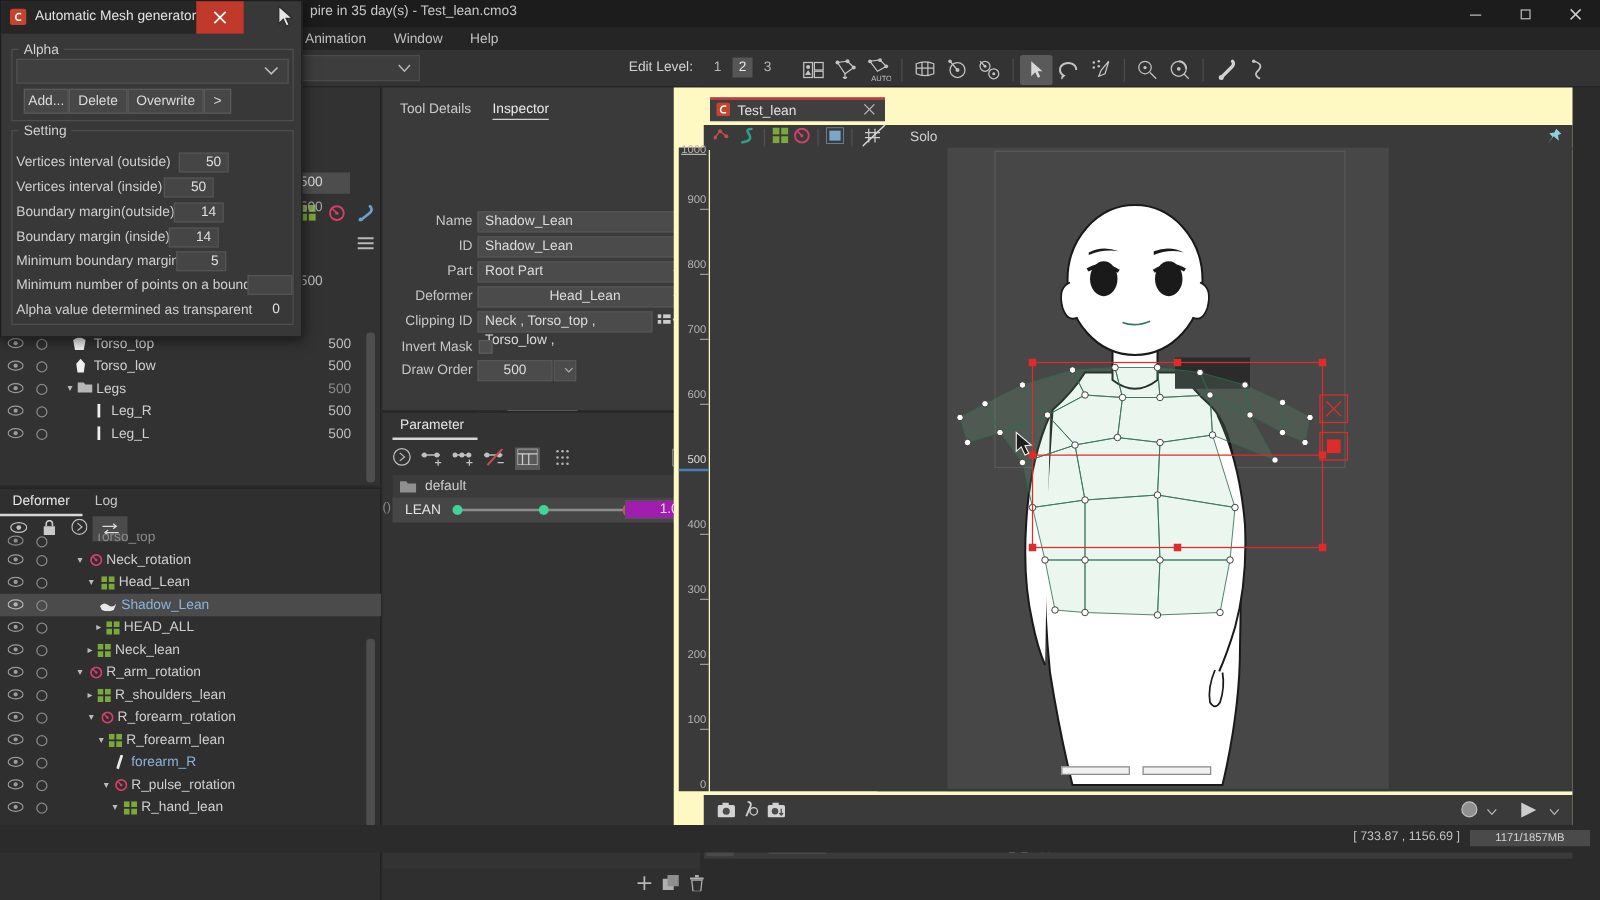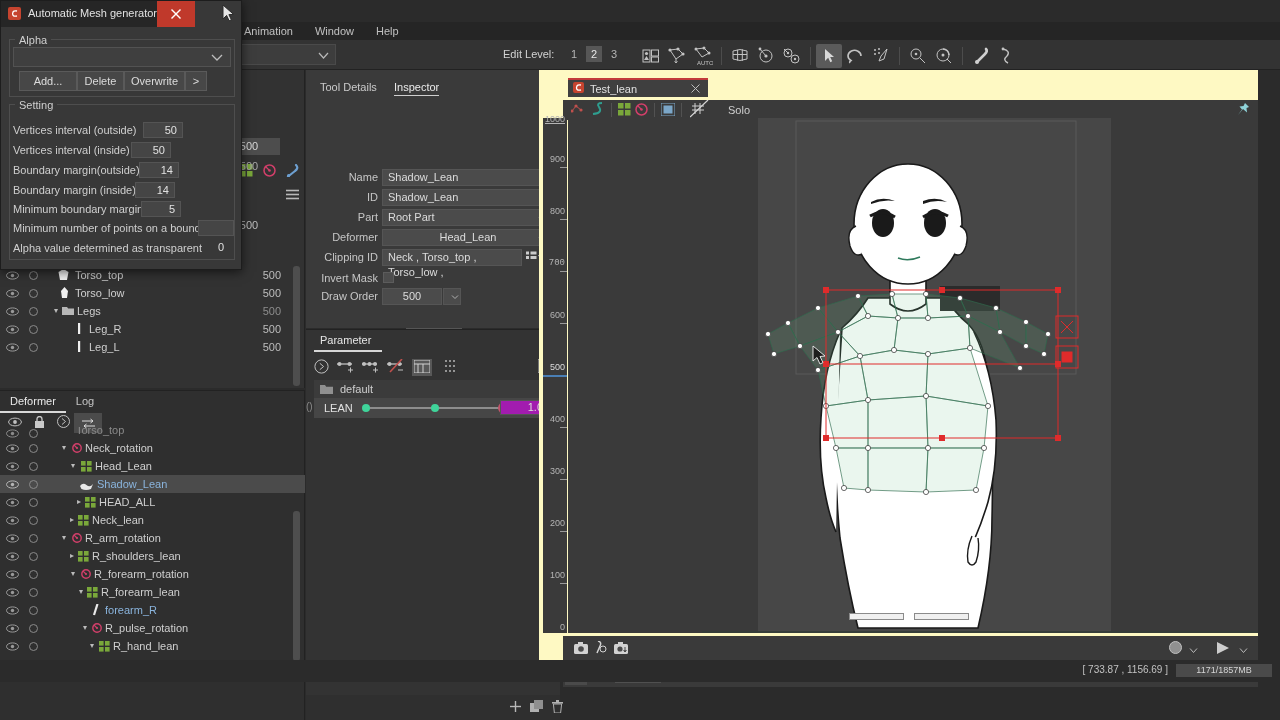--- a/index.html
+++ b/index.html
@@ -143,20 +143,41 @@
   .sval { position:absolute; height:16px; background:#454545; border:1px solid #545454; color:#e0e0e0;
     font-size:11px; text-align:right; padding-right:5px; line-height:14px; }
   .sval.nobg { background:transparent; border:none; }
   .cursor { position:absolute; left:222px; top:4px; z-index:60; }
 </style>
 </head>
 <body>
 
 <div id="app">
 
+  <div class="titlebar">
+    <div class="title-text">pire in 35 day(s)  - Test_lean.cmo3</div>
+    <div class="winbtns">
+      <div class="winbtn">
+        <svg width="11" height="11">
+            <line x1="1" y1="6" x2="10" y2="6" stroke="#b9b9b9" stroke-width="1"></line>
+          </svg>
+      </div>
+      <div class="winbtn">
+        <svg width="11" height="11">
+            <rect x="2" y="2" width="7" height="7" fill="none" stroke="#b9b9b9" stroke-width="1"></rect>
+          </svg>
+      </div>
+      <div class="winbtn">
+        <svg width="11" height="11">
+            <line x1="1.5" y1="1.5" x2="9.5" y2="9.5" stroke="#cfcfcf" stroke-width="1.2"></line>
+            <line x1="9.5" y1="1.5" x2="1.5" y2="9.5" stroke="#cfcfcf" stroke-width="1.2"></line>
+          </svg>
+      </div>
+    </div>
+  </div>
 
   <div class="menubar">
     <span class="mi">Animation</span>
     <span class="mi">Window</span>
     <span class="mi">Help</span>
   </div>
 
   <div class="toolbar">
     <div class="tb-combo">
       <span class="chev">
@@ -890,21 +911,21 @@
           </svg>
       </span>
     </div>
 
     <div class="ruler">
       <div class="rtick" style="top:-4px;text-decoration:underline;">1000</div>
       <div class="rtick" style="top:36px;">900</div>
         <div class="rline" style="top:49px;"></div>
       <div class="rtick" style="top:88px;">800</div>
         <div class="rline" style="top:101px;"></div>
-      <div class="rtick" style="top:140px;font-family:Liberation Mono, monospace;">700</div>
+      <div class="rtick" style="top:140px;">700</div>
         <div class="rline" style="top:153px;"></div>
       <div class="rtick" style="top:192px;">600</div>
         <div class="rline" style="top:205px;"></div>
       <div class="rtick" style="top:244px;color:#dcdcdc;">500</div>
       <div class="rmark" style="top:257px;"></div>
       <div class="rtick" style="top:296px;">400</div>
         <div class="rline" style="top:309px;"></div>
       <div class="rtick" style="top:348px;">300</div>
         <div class="rline" style="top:361px;"></div>
       <div class="rtick" style="top:400px;">200</div>
@@ -1190,21 +1211,21 @@
     <div class="group-lbl" style="left:14px;top:33px;">Alpha</div>
     <div class="preset-sel">
       <span style="position:absolute;right:7px;top:4px;">
         <svg width="12" height="9">
             <polyline points="1,2 6,7 11,2" fill="none" stroke="#bdbdbd" stroke-width="1.3"></polyline>
           </svg>
       </span>
       <span style="position:absolute;left:6px;top:3px;font-size:11px;color:#d8d8d8;"></span>
     </div>
     <div class="btnrow">
-      <div class="mbtn" style="width:58px;">Add...</div>
+      <div class="mbtn" style="width:36px;">Add...</div>
       <div class="mbtn" style="width:47px;">Delete</div>
       <div class="mbtn" style="width:61px;">Overwrite</div>
       <div class="mbtn" style="width:22px;">&gt;</div>
     </div>
 
     <div class="group" style="left:8px;top:103px;width:226px;height:156px;"></div>
     <div class="group-lbl" style="left:14px;top:98px;">Setting</div>
 
     <div class="srow" style="left:12px;top:120px;width:218px;">
       <div class="slabel">Vertices interval (outside)</div>

